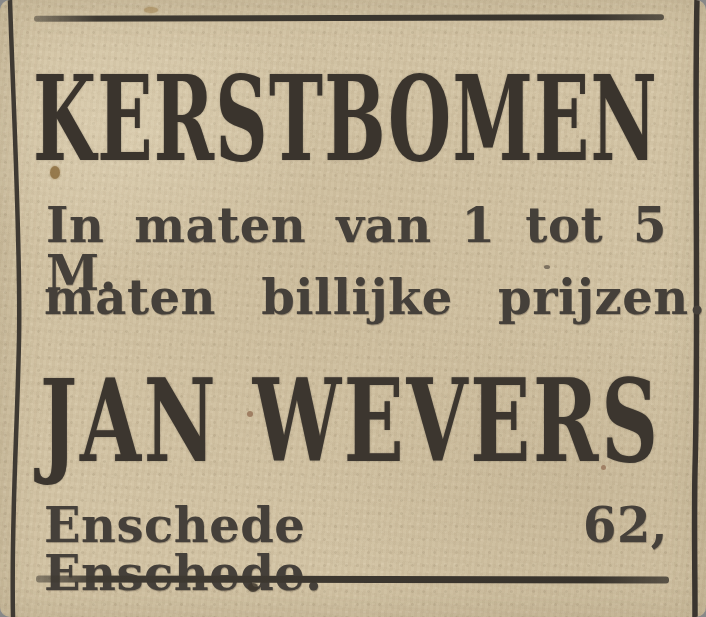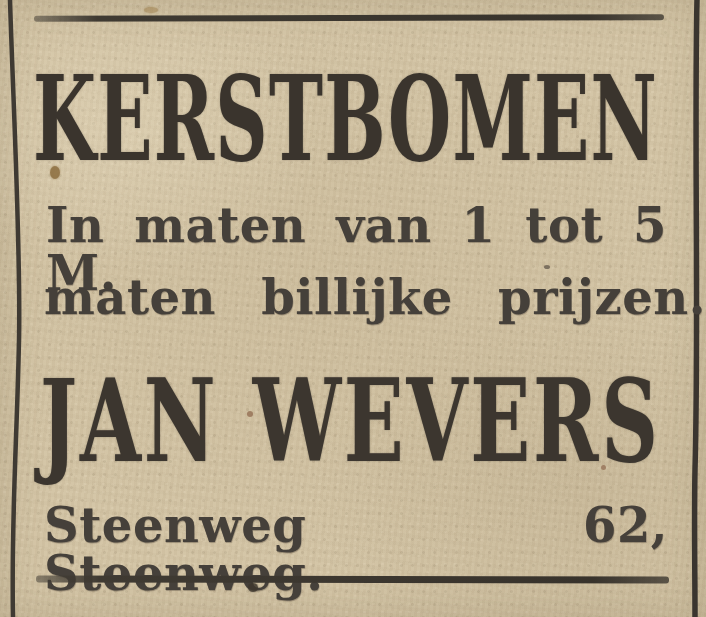--- a/index.html
+++ b/index.html
@@ -13,20 +13,21 @@
       radial-gradient(ellipse 420px 300px at 82% 80%, rgba(118,96,62,.10), transparent 65%),
       radial-gradient(ellipse 520px 380px at 48% 48%, rgba(142,117,76,.08), transparent 72%),
       radial-gradient(rgba(96,80,54,.10) 1px, transparent 1.6px),
       radial-gradient(rgba(255,246,224,.12) 1px, transparent 1.5px),
       repeating-linear-gradient(97deg, rgba(110,90,60,.035) 0 3px, rgba(255,245,225,.03) 3px 6px),
       repeating-linear-gradient(8deg, rgba(110,90,60,.03) 0 4px, transparent 4px 9px);
     background-size:auto,auto,auto,11px 13px,9px 8px,auto,auto;
     box-shadow:inset 0 0 46px rgba(95,78,50,.20);
     font-family:"DejaVu Serif","Liberation Serif",serif;
     color:#46403a;
+    border-radius:10px;
   }
   .abs{position:absolute;}
   .txt{
     font-weight:700;
     line-height:1;
     white-space:nowrap;
     text-shadow:0.5px 0.5px 0.7px rgba(60,50,40,.35);
   }
   .headline{
     left:33px;top:61px;
@@ -80,21 +81,21 @@
 
   <div class="abs">
     <div class="abs txt headline">KERSTBOMEN</div>
 
     <div class="abs txt bodyline sizes">In maten van 1 tot 5 M.</div>
 
     <div class="abs txt bodyline prices">maten billijke prijzen.</div>
 
     <div class="abs txt advertiser">JAN WEVERS</div>
 
-    <div class="abs txt bodyline address">Steenweg 62, Steenweg.</div>
+    <div class="abs txt bodyline address">Enschede 62, Enschede.</div>
   </div>
 
   <div class="abs hrule bottom"></div>
 
   <div class="abs speck s1"></div>
   <div class="abs speck s2"></div>
   <div class="abs speck s3"></div>
   <div class="abs speck s4"></div>
   <div class="abs speck s5"></div>
   <div class="abs speck s6"></div>

